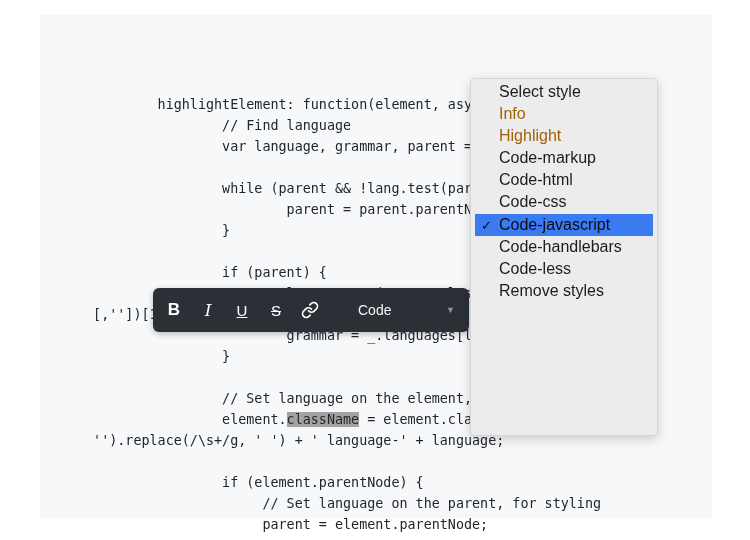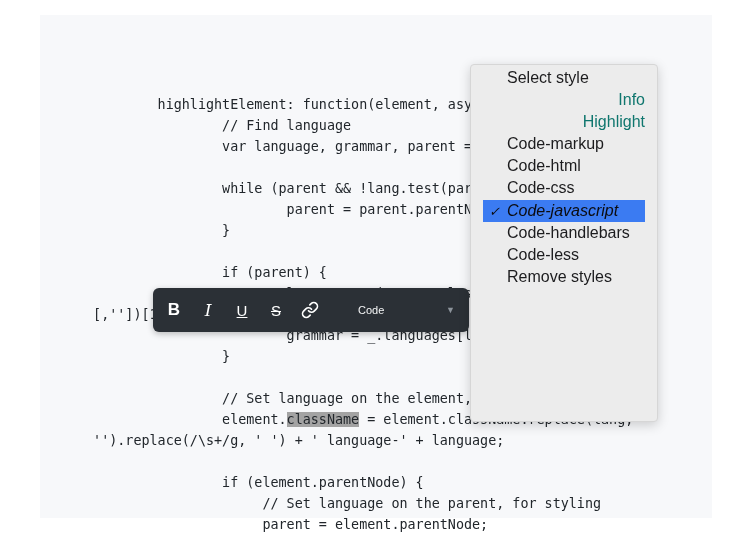--- a/index.html
+++ b/index.html
@@ -32,39 +32,39 @@
   .tb-btn {
     width:34px; height:44px; display:flex; align-items:center; justify-content:center;
     cursor:default; font-size:16px; color:#ffffff;
   }
   .tb-bold   { font-weight:bold; font-size:17px; }
   .tb-italic { font-style:italic; font-family:"DejaVu Serif", serif; font-size:17px; }
   .tb-underline { text-decoration:underline; font-size:15px; }
   .tb-strike { text-decoration:line-through; font-size:15px; }
   .tb-code-dd {
     margin-left:31px; display:flex; align-items:center; height:44px;
-    font-size:11px; color:#f4f5f6;
+    font-size:14px; color:#f4f5f6;
   }
   .tb-caret {
     position:absolute; right:14px; top:0; height:44px;
     display:flex; align-items:center; font-size:9px; color:#8d949c;
   }
   
   .menu {
-    position:absolute; left:430px; top:49px; width:188px; height:358px; z-index:4;
+    position:absolute; left:430px; top:63px; width:188px; height:358px; z-index:4;
     background:#ececec; border:1px solid #d6d6d6; border-radius:4px;
     box-shadow:0 3px 12px rgba(0,0,0,0.18);
-    padding:2px 12px; box-sizing:border-box; overflow:hidden;
+    padding:2px 4px; box-sizing:border-box; overflow:hidden;
   }
   .menu-item {
     height:22.1px; line-height:22.1px; font-size:16px; color:#1c1c1e;
     padding-left:6px; white-space:nowrap; cursor:default;
   }
-  .menu-item.disabled { color:#0f766e;text-align:right; }
-  .menu-item.selected { background:#3b7bf2; color:#0c0c10;font-style:italic; }
+  .menu-item.disabled { color:#a16207; }
+  .menu-item.selected { background:#3b7bf2; color:#0c0c10; }
   .menu-check { display:inline-block; width:18px; font-size:13px; }
 </style>
 </head>
 <body>
 
 <div class="stage">
   <div class="editor">
 
     <div class="code">
       

